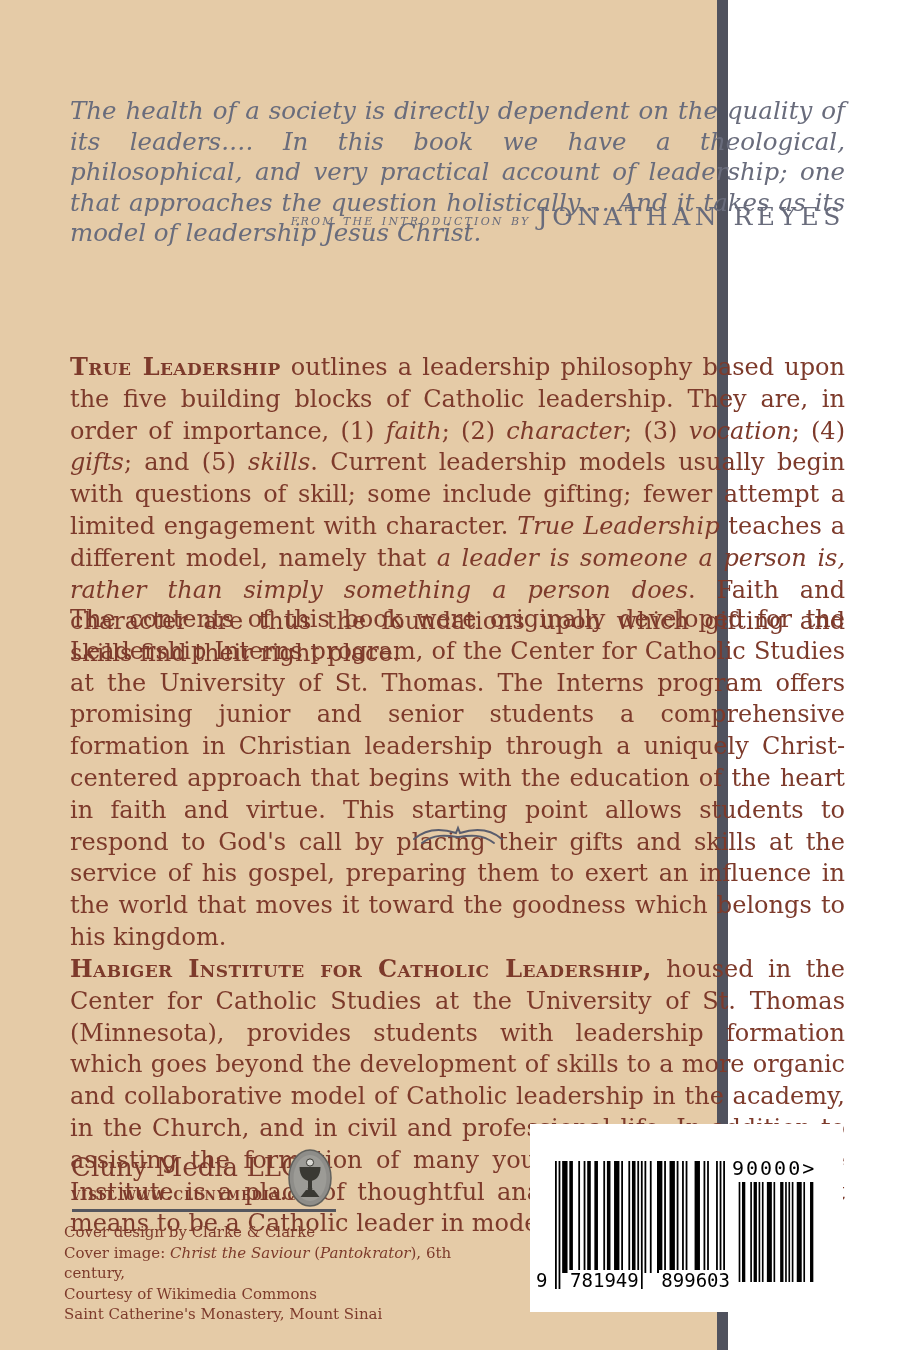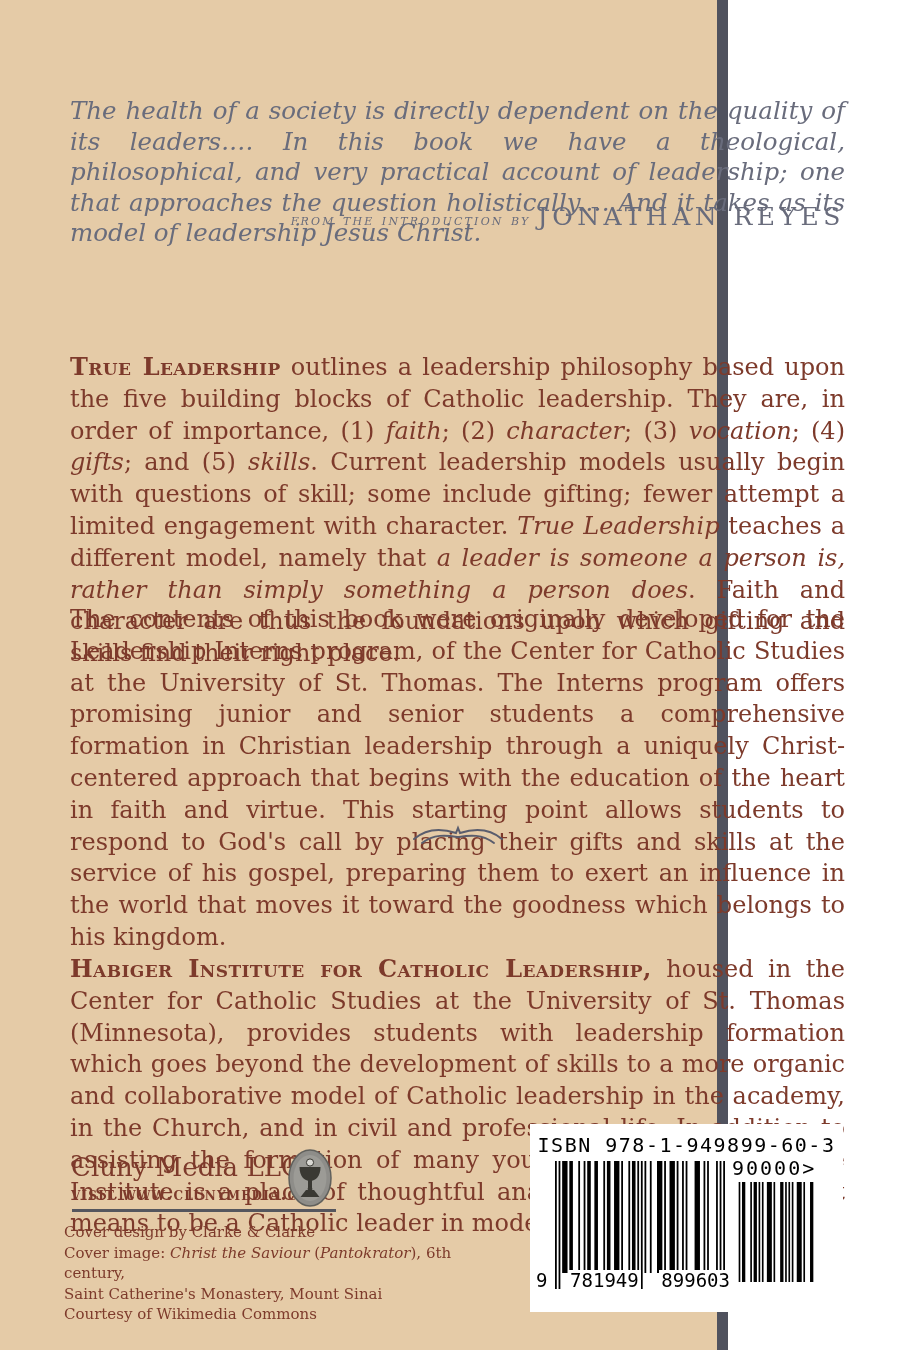--- a/index.html
+++ b/index.html
@@ -137,26 +137,25 @@
       <circle cx="22" cy="40" r="2.4" fill="#3a3933"></circle>
       <path d="M12.5,48 h19 l-5.5,-7 h-8 z" fill="#3a3933"></path>
     </svg>
   </div>
 
   <div class="divider"></div>
 
   <div class="credits">
     <div><span class="seg-normal">Cover design by Clarke &amp; Clarke</span></div>
     <div><span class="seg-normal">Cover image: </span><span class="seg-italic">Christ the Saviour</span><span class="seg-normal"> (</span><span class="seg-italic">Pantokrator</span><span class="seg-normal">), 6th century,</span></div>
+    <div><span class="seg-normal">Courtesy of Wikimedia Commons</span></div>
     <div><span class="seg-normal">Saint Catherine's Monastery, Mount Sinai</span></div>
-    <div><span class="seg-normal">Courtesy of Wikimedia Commons</span></div>
   </div>
 
   <div class="barcode-box">
-    <div class="isbn-label">ISBN 978-1-949899-60-3</div>
     <svg class="ean-svg" id="ean-svg" width="170" height="128" viewBox="0 0 95 128" preserveAspectRatio="none">
         <rect x="0" y="0" width="1" height="128"></rect>
         <rect x="2" y="0" width="1" height="128"></rect>
         <rect x="4" y="0" width="3" height="112"></rect>
         <rect x="8" y="0" width="2" height="112"></rect>
         <rect x="13" y="0" width="1" height="112"></rect>
         <rect x="16" y="0" width="1" height="112"></rect>
         <rect x="18" y="0" width="2" height="112"></rect>
         <rect x="22" y="0" width="2" height="112"></rect>
         <rect x="27" y="0" width="1" height="112"></rect>

